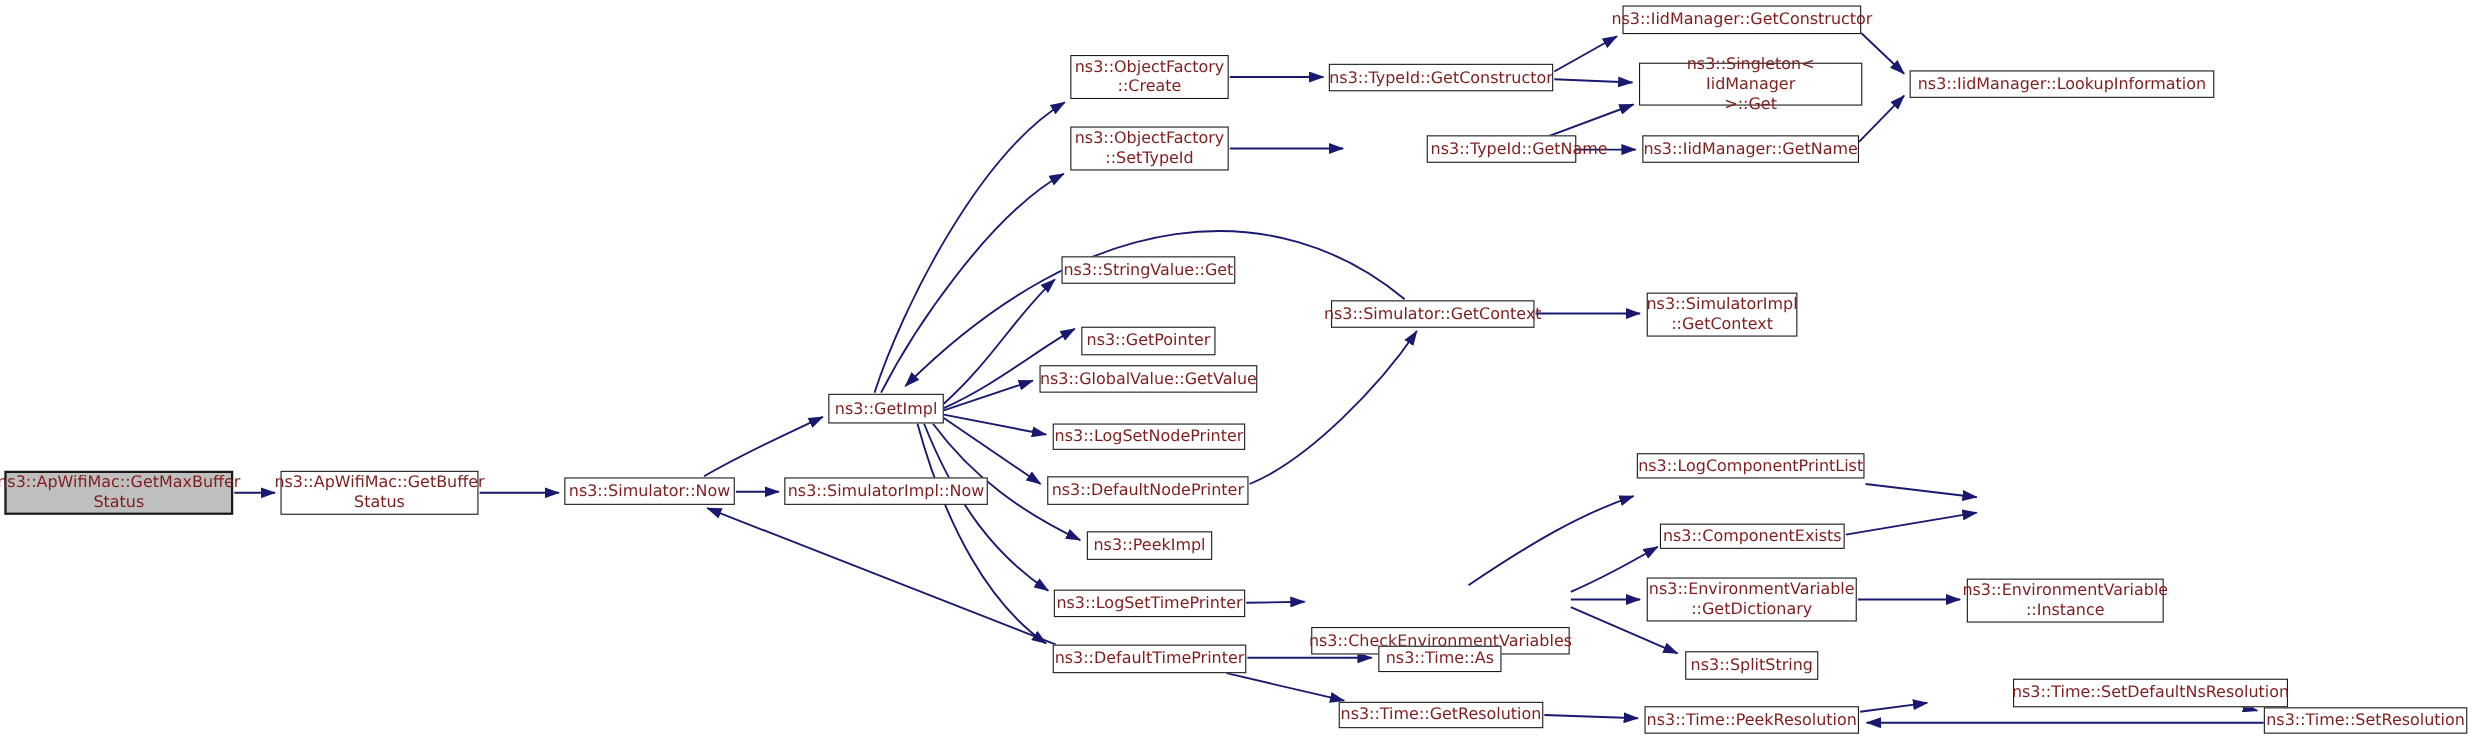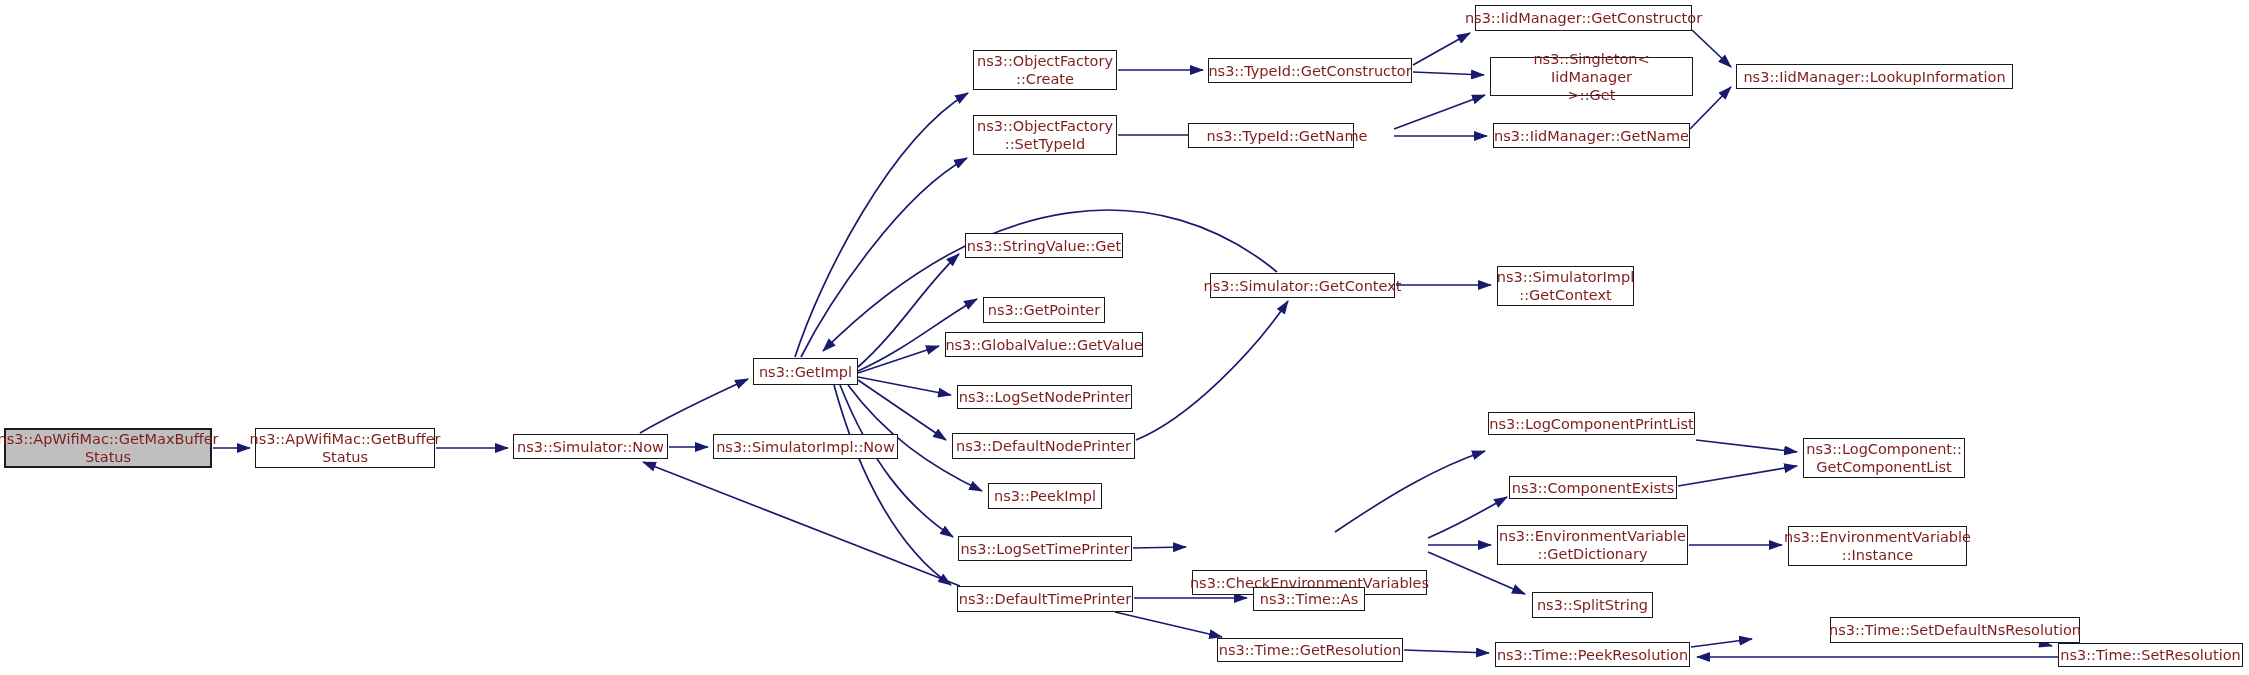--- a/index.html
+++ b/index.html
@@ -70,21 +70,21 @@
   <div class="node" style="left:255px;top:428px;width:180px;height:40px;">ns3::ApWifiMac::GetBuffer
 Status</div>
   <div class="node" style="left:513px;top:434px;width:155px;height:25px;">ns3::Simulator::Now</div>
   <div class="node" style="left:713px;top:434px;width:185px;height:25px;">ns3::SimulatorImpl::Now</div>
   <div class="node" style="left:753px;top:358px;width:105px;height:27px;">ns3::GetImpl</div>
   <div class="node" style="left:973px;top:50px;width:144px;height:40px;">ns3::ObjectFactory
 ::Create</div>
   <div class="node" style="left:973px;top:115px;width:144px;height:40px;">ns3::ObjectFactory
 ::SetTypeId</div>
   <div class="node" style="left:1208px;top:58px;width:204px;height:25px;">ns3::TypeId::GetConstructor</div>
-  <div class="node" style="left:1188px;top:123px;width:166px;height:25px;padding-left:32px;">ns3::TypeId::GetName</div>
+  <div class="node" style="left:1297px;top:123px;width:136px;height:25px;padding-left:32px;">ns3::TypeId::GetName</div>
   <div class="node" style="left:1475px;top:5px;width:217px;height:26px;">ns3::IidManager::GetConstructor</div>
   <div class="node" style="left:1490px;top:57px;width:203px;height:39px;">ns3::Singleton&lt; IidManager
 &gt;::Get</div>
   <div class="node" style="left:1493px;top:123px;width:197px;height:25px;">ns3::IidManager::GetName</div>
   <div class="node" style="left:1736px;top:64px;width:277px;height:25px;">ns3::IidManager::LookupInformation</div>
   <div class="node" style="left:965px;top:233px;width:158px;height:25px;">ns3::StringValue::Get</div>
   <div class="node" style="left:983px;top:297px;width:122px;height:26px;">ns3::GetPointer</div>
   <div class="node" style="left:945px;top:332px;width:198px;height:25px;">ns3::GlobalValue::GetValue</div>
   <div class="node" style="left:957px;top:385px;width:175px;height:24px;">ns3::LogSetNodePrinter</div>
   <div class="node" style="left:952px;top:433px;width:183px;height:26px;">ns3::DefaultNodePrinter</div>
@@ -95,21 +95,19 @@
   <div class="node" style="left:958px;top:536px;width:174px;height:25px;">ns3::LogSetTimePrinter</div>
   <div class="node" style="left:957px;top:586px;width:176px;height:26px;text-align:center;">ns3::DefaultTimePrinter</div>
   <div class="node" style="left:1192px;top:533px;width:235px;height:25px;margin-top:37px;">ns3::CheckEnvironmentVariables</div>
   <div class="node" style="left:1253px;top:587px;width:112px;height:24px;">ns3::Time::As</div>
   <div class="node" style="left:1217px;top:638px;width:186px;height:24px;">ns3::Time::GetResolution</div>
   <div class="node" style="left:1488px;top:412px;width:207px;height:23px;">ns3::LogComponentPrintList</div>
   <div class="node" style="left:1509px;top:476px;width:168px;height:23px;">ns3::ComponentExists</div>
   <div class="node" style="left:1497px;top:525px;width:191px;height:40px;">ns3::EnvironmentVariable
 ::GetDictionary</div>
   <div class="node" style="left:1532px;top:592px;width:121px;height:26px;">ns3::SplitString</div>
-  <div class="node" style="left:1803px;top:438px;width:162px;height:40px;">ns3::LogComponent::
-GetComponentList</div>
   <div class="node" style="left:1788px;top:526px;width:179px;height:40px;">ns3::EnvironmentVariable
 ::Instance</div>
   <div class="node" style="left:1495px;top:642px;width:195px;height:25px;">ns3::Time::PeekResolution</div>
   <div class="node" style="left:1830px;top:617px;width:250px;height:26px;">ns3::Time::SetDefaultNsResolution</div>
   <div class="node" style="left:2058px;top:643px;width:185px;height:24px;">ns3::Time::SetResolution</div>
 
 </div>
 
 </body></html>

